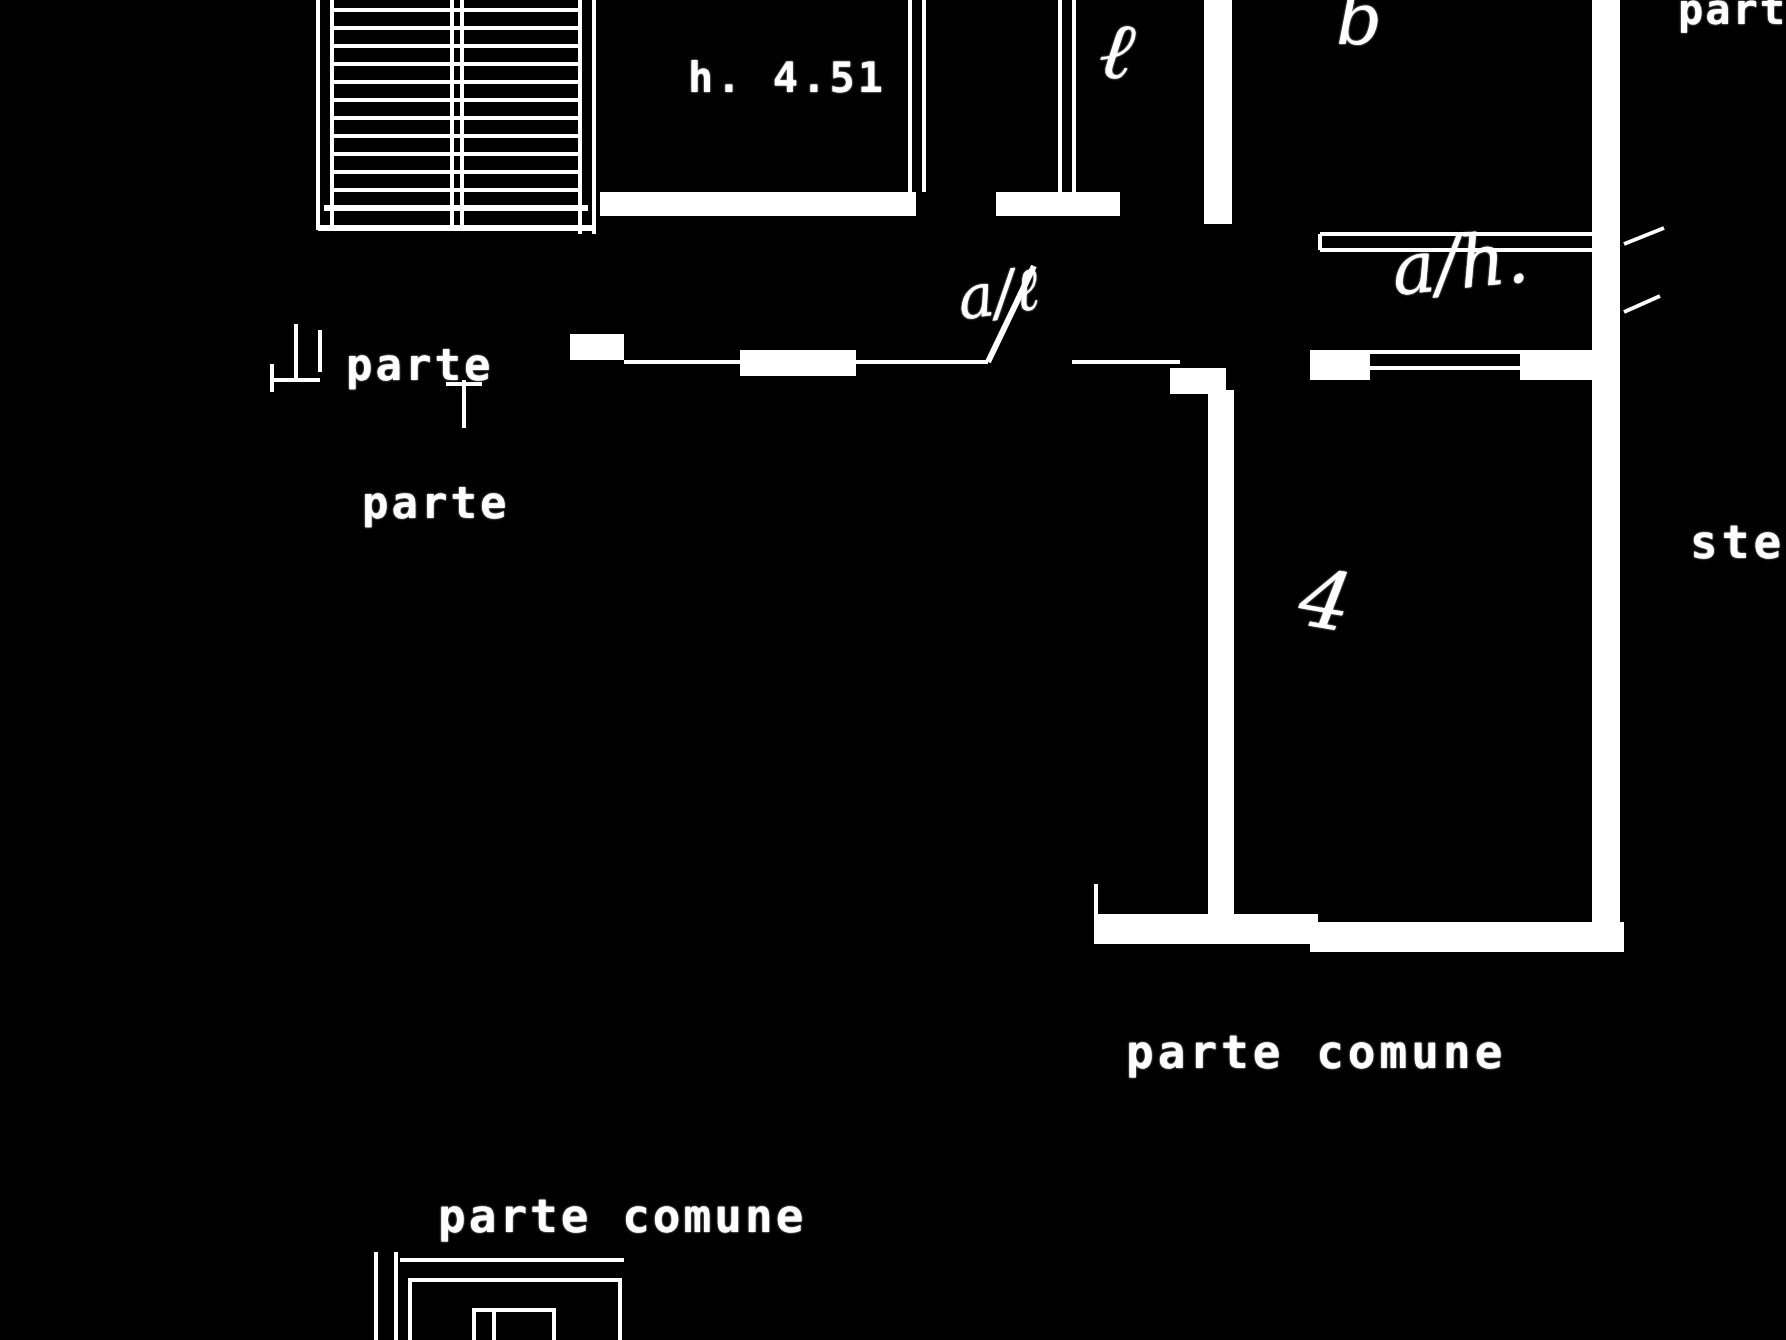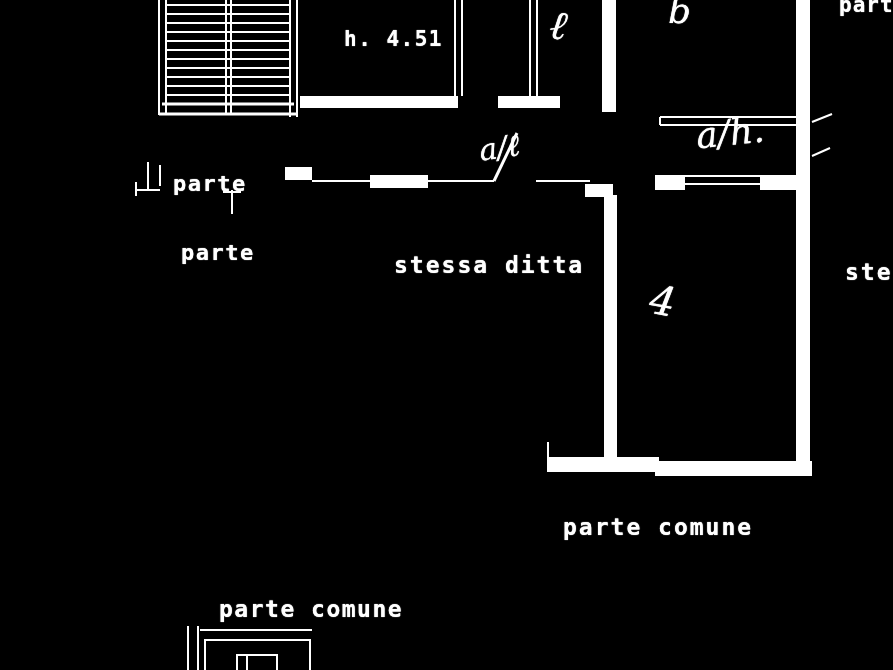--- a/index.html
+++ b/index.html
@@ -121,21 +121,20 @@
     </g>
   </svg>
 
   <div class="label" style="left:173px;top:126px;font-size:22px;letter-spacing:1.5px;line-height:23px;">
     <div>parte</div>
     <div style="margin-left:8px">parte</div>
   </div>
 
   <div class="label" style="left:344px;top:27px;font-size:21px;letter-spacing:1.5px;">h. 4.51</div>
 
-  <div class="label" style="left:394px;top:252px;font-size:23px;letter-spacing:2px;">stessa ditta</div>
 
   <div class="label" style="left:839px;top:-7px;font-size:21px;letter-spacing:1px;">parte</div>
 
   <div class="label" style="left:845px;top:259px;font-size:23px;letter-spacing:2px;">stessa</div>
 
   <div class="label" style="left:563px;top:514px;font-size:23px;letter-spacing:2px;">parte comune</div>
 
   <div class="label" style="left:219px;top:596px;font-size:23px;letter-spacing:1.5px;">parte comune</div>
 
   <div class="hand" style="left:668px;top:-10px;font-size:36px;">b</div>

